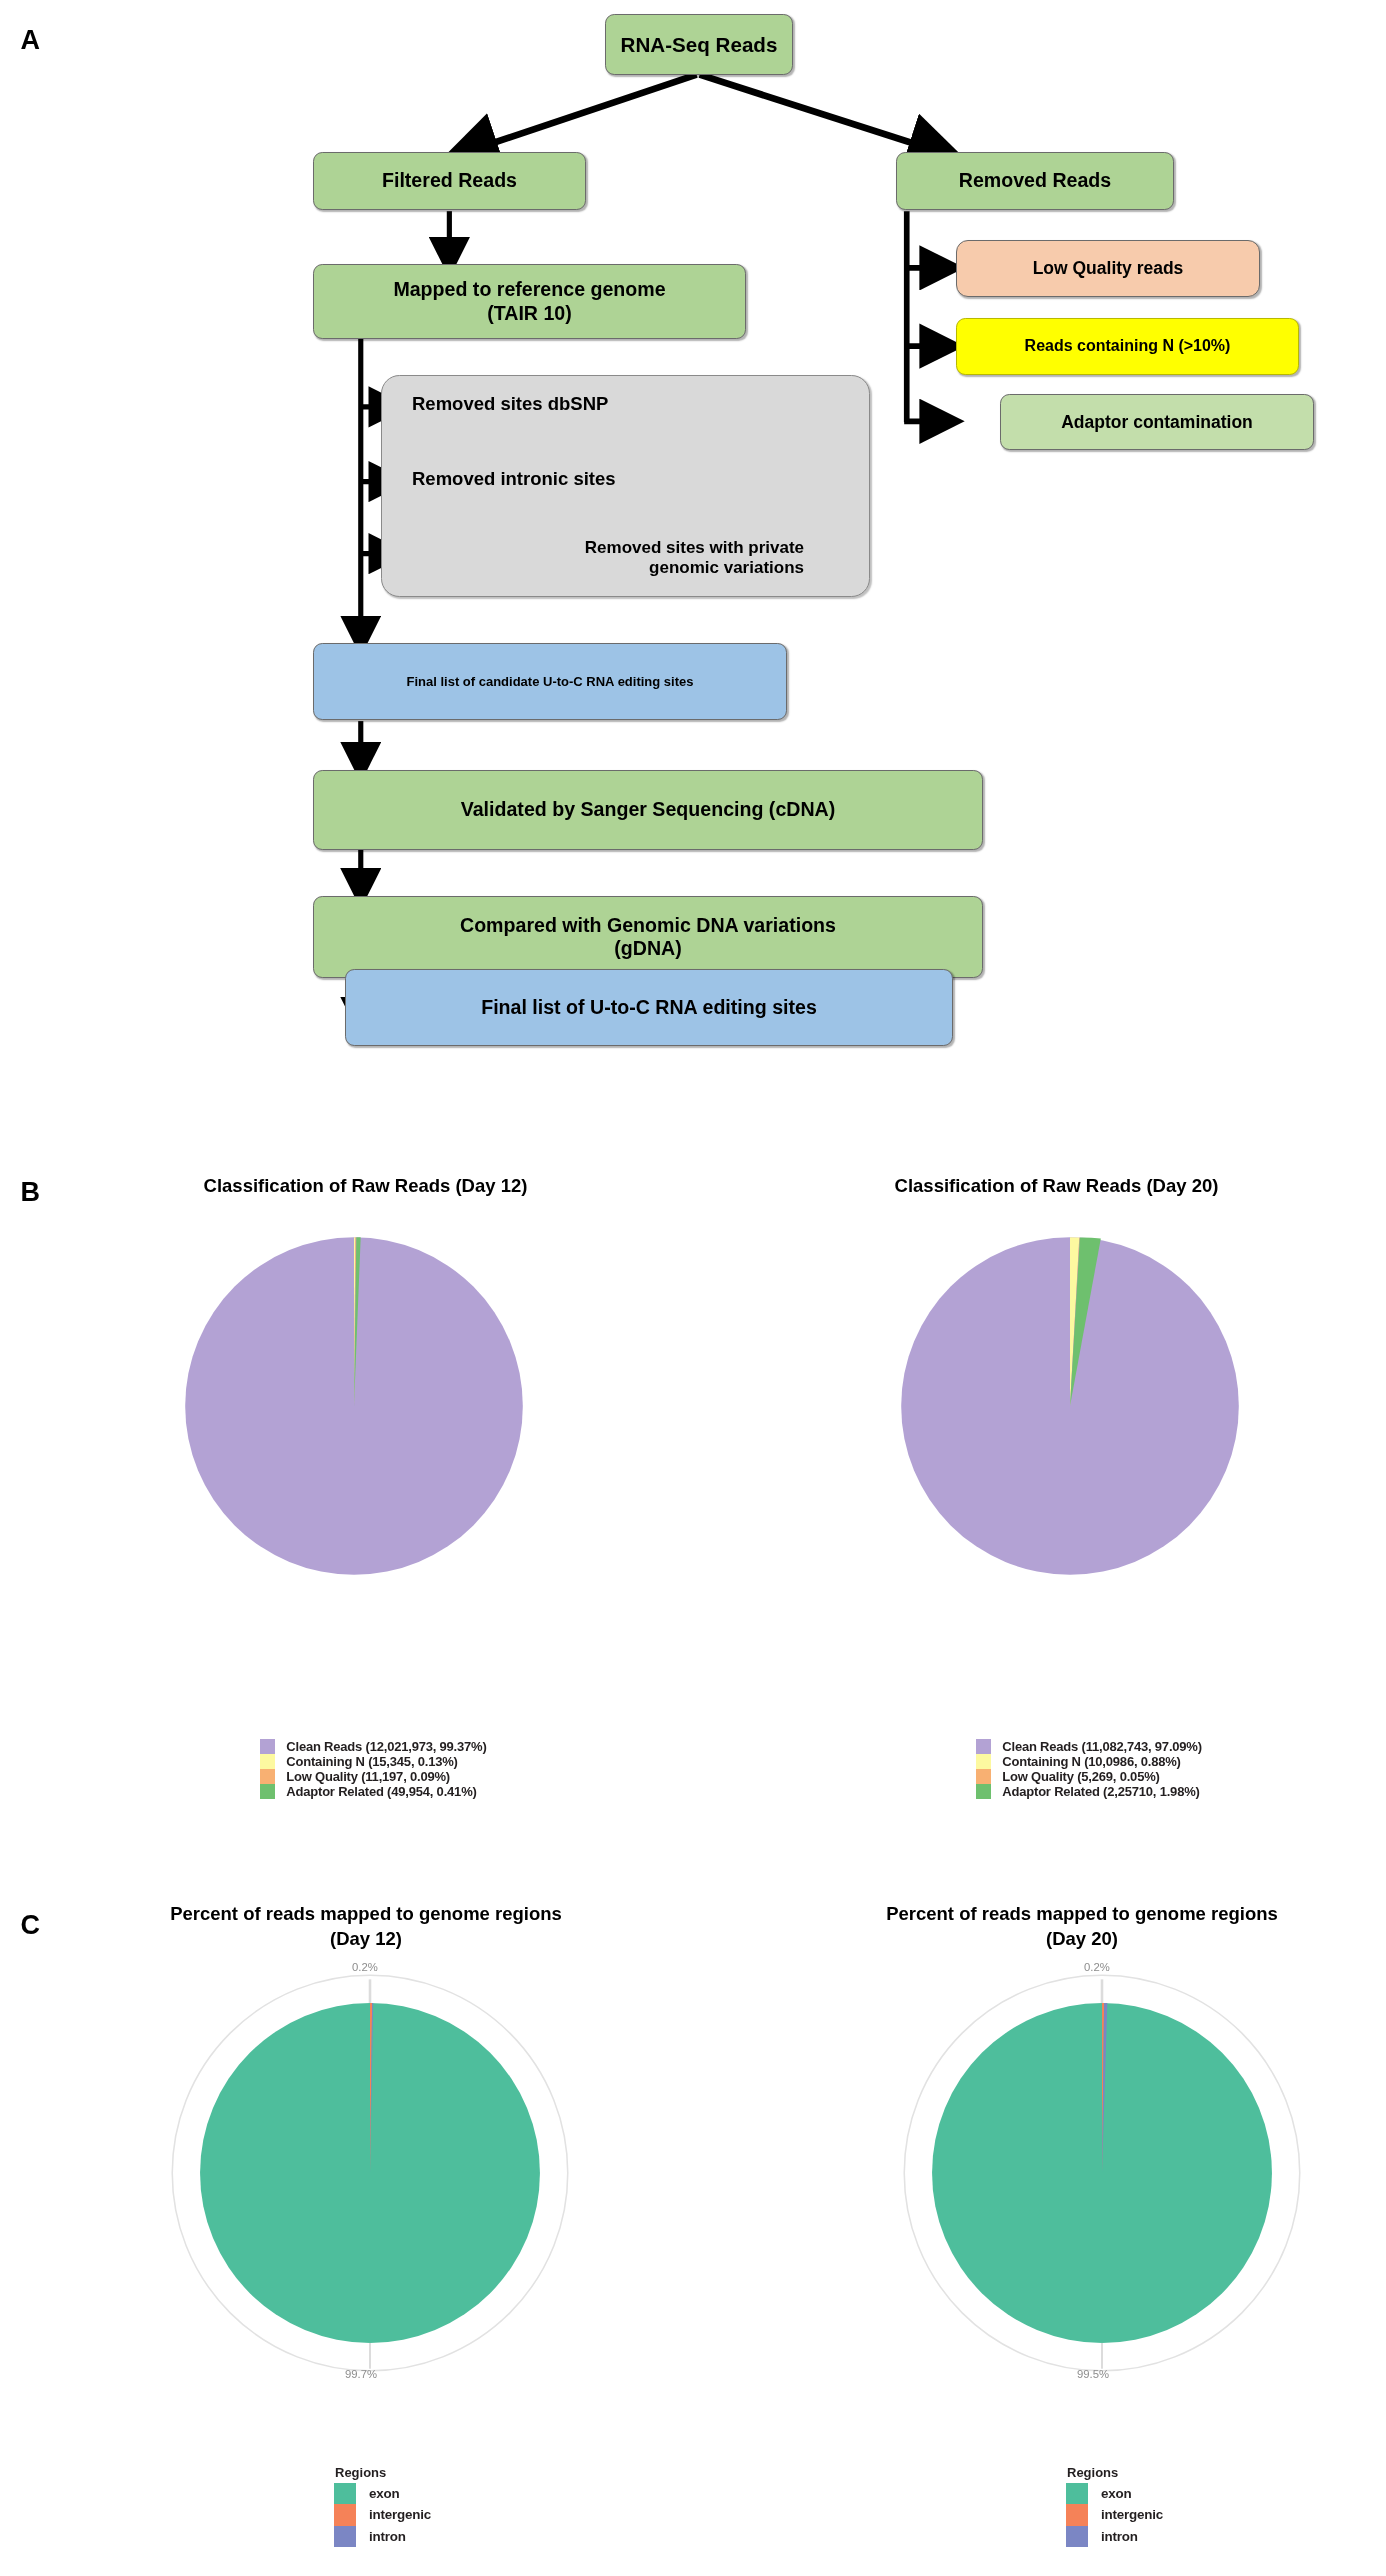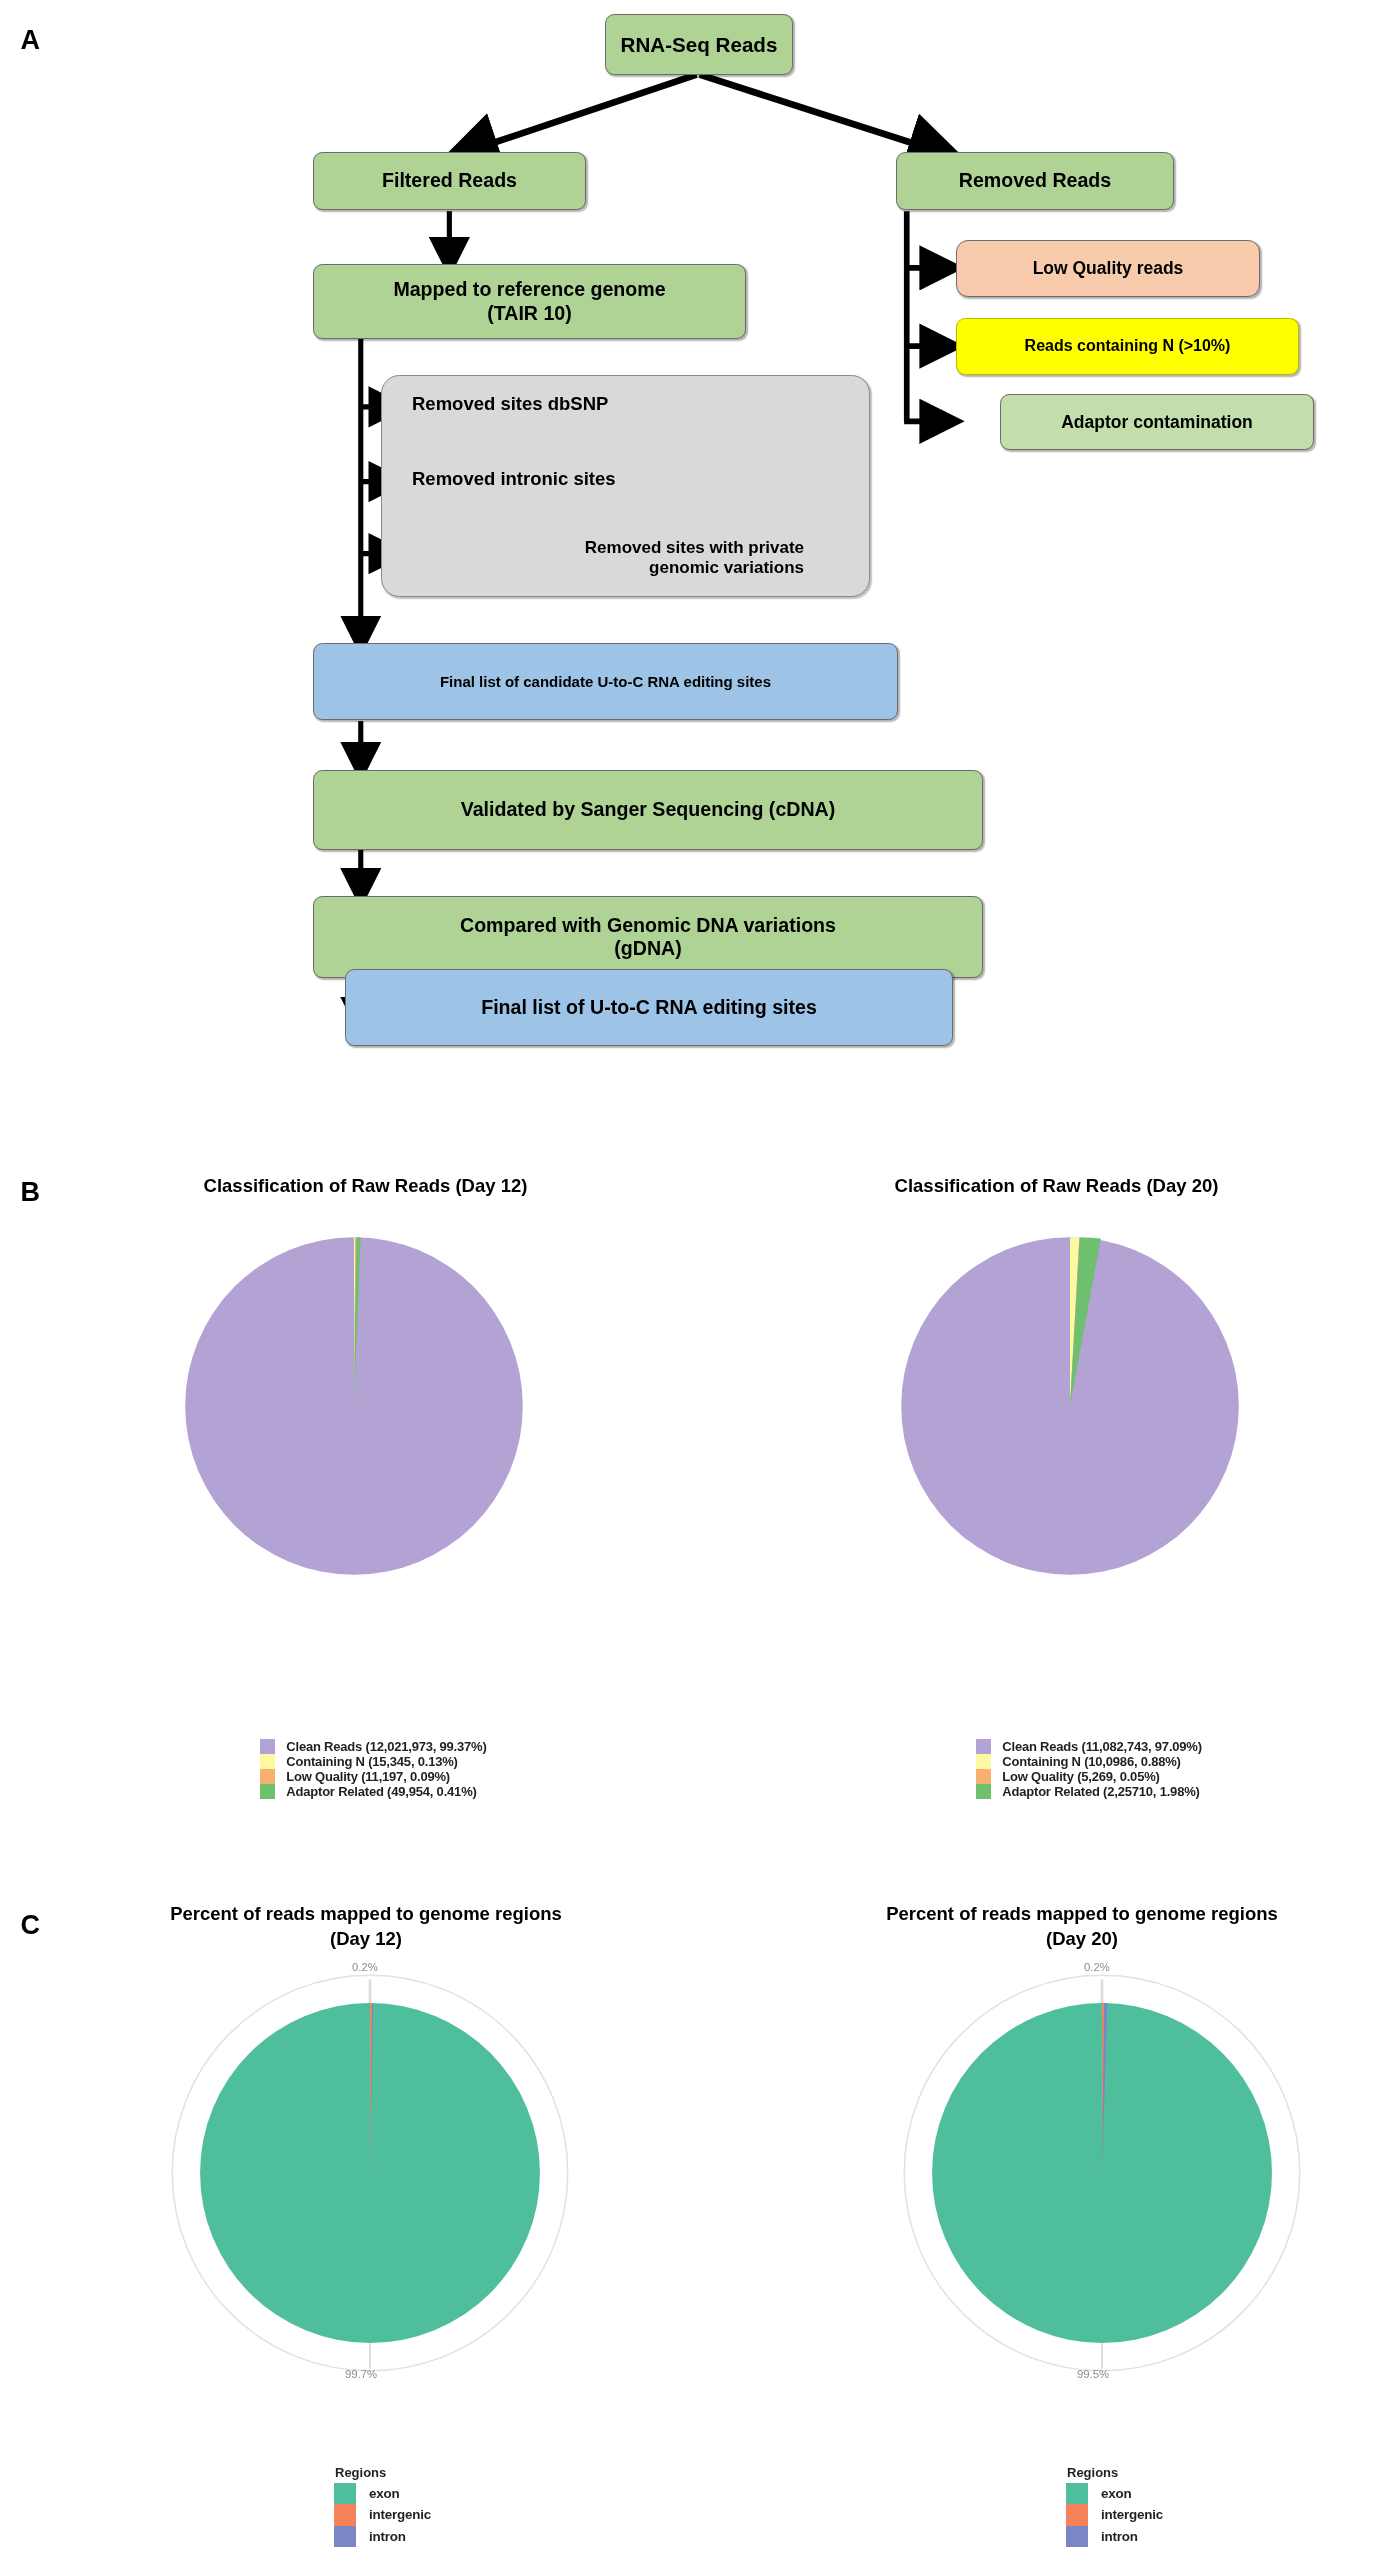--- a/index.html
+++ b/index.html
@@ -156,21 +156,21 @@
 
   <div class="graylabel" style="left:412px; top:393px; font-size:18.5px;">Removed sites dbSNP</div>
 
   <div class="graylabel" style="left:412px; top:468px; font-size:18.5px;">Removed intronic sites</div>
 
   <div class="graylabel" style="left:412px; top:538px; font-size:17px; width:392px;">
     <div>Removed sites with private</div>
     <div>genomic variations</div>
   </div>
 
-  <div class="fbox blue" style="left:313px; top:643px; width:585px; height:77px; font-size:15px;">Final list of candidate U-to-C RNA editing sites</div>
+  <div class="fbox blue" style="left:313px; top:643px; width:474px; height:77px; font-size:13px;">Final list of candidate U-to-C RNA editing sites</div>
 
   <div class="fbox green" style="left:313px; top:770px; width:670px; height:80px; font-size:19.6px;">Validated by Sanger Sequencing (cDNA)</div>
 
   <div class="fbox green" style="left:313px; top:896px; width:670px; height:82px; font-size:19.6px; flex-direction:column;">
     <span>Compared with Genomic DNA variations</span>
     <span>(gDNA)</span>
   </div>
 
   <div class="fbox blue" style="left:313px; top:969px; width:608px; height:77px; font-size:19.6px;margin-left:32px;">Final list of U-to-C RNA editing sites</div>
 </div>

